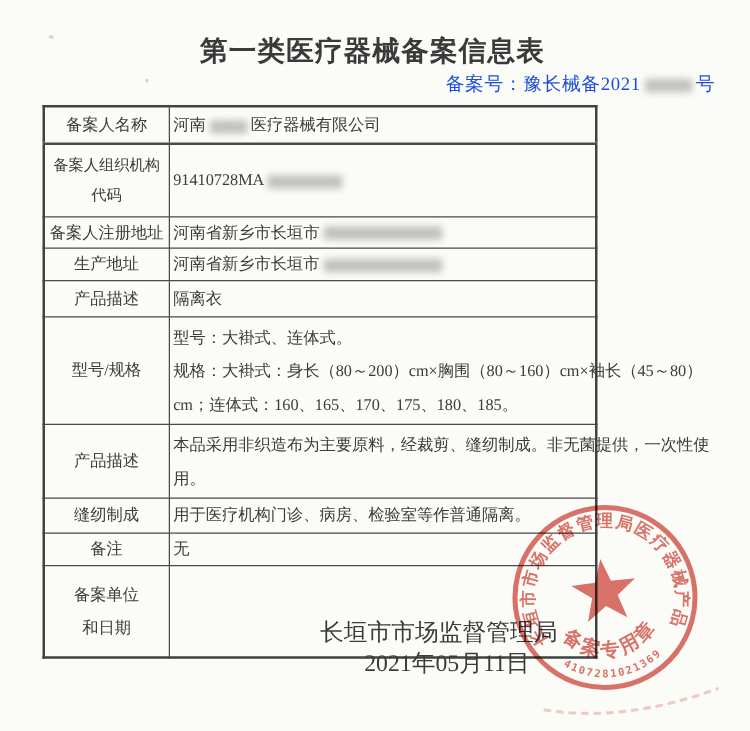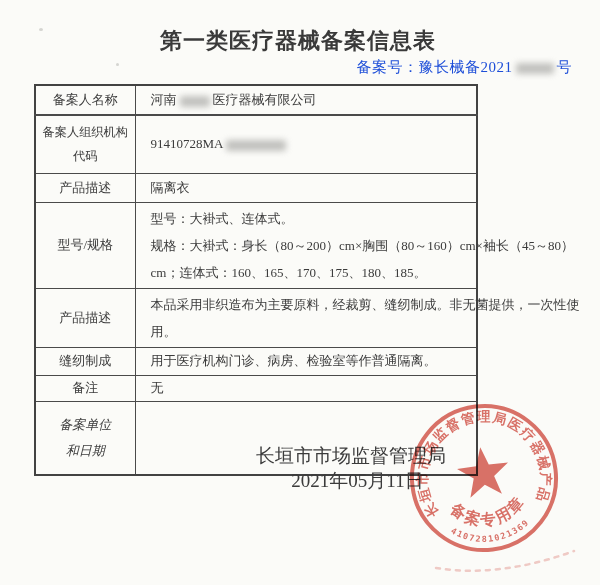--- a/index.html
+++ b/index.html
@@ -25,24 +25,24 @@
 
   table.form {
     position:absolute; left:34px; top:84px;
     width:444px; table-layout:fixed;
     border-collapse:collapse;
     font-size:13px; color:#3b3b3b;
   }
   table.form td { border:1px solid #4a4a4a; vertical-align:middle; }
   table.form { border:2px solid #424242; }
   td.lbl { width:100px; text-align:center; padding:1px; }
-  td.val { padding:2px 4px 2px 15px; }
+  td.val { padding:2px 4px 2px 3px; }
   tr.r0 td { border-bottom-width:2px; }
   .label-tight { display:inline-block; font-size:12.2px; line-height:24px;text-align:center; }
-  .label-wrap  { display:inline-block; width:60px; line-height:26px;font-style:italic; }
+  .label-wrap  { display:inline-block; width:60px; line-height:26px; }
   .line { white-space:nowrap; line-height:27px; }
   .lines-pad { padding-top:2px; }
 
   .redact {
     display:inline-block; height:11px; border-radius:2px;
     background:#a9a9a6; filter:blur(3px); opacity:0.7;
     vertical-align:middle; margin:0 3px;
   }
   .rw30{width:30px;} .rw60{width:60px;} .rw95{width:95px;} .rw38{width:38px;}
 
@@ -82,20 +82,32 @@
       <td class="val">
         <span>河南</span><span class="redact rw30"></span><span>医疗器械有限公司</span>
       </td>
     </tr>
     <tr style="height:58px">
       <td class="lbl">
         <span class="label-tight">备案人组织机构代码</span>
       </td>
       <td class="val">
         <span>91410728MA</span><span class="redact rw60"></span>
+      </td>
+    </tr>
+    <tr style="height:25px">
+      <td class="lbl">备案人注册地址</td>
+      <td class="val">
+        <span>河南省新乡市长垣市</span><span class="redact rw95"></span>
+      </td>
+    </tr>
+    <tr style="height:26px">
+      <td class="lbl">生产地址</td>
+      <td class="val">
+        <span>河南省新乡市长垣市</span><span class="redact rw95"></span>
       </td>
     </tr>
     <tr style="height:29px">
       <td class="lbl">产品描述</td>
       <td class="val">隔离衣</td>
     </tr>
     <tr style="height:83px">
       <td class="lbl">型号/规格</td>
       <td class="val lines-pad">
         <div class="line">型号：大褂式、连体式。</div>

